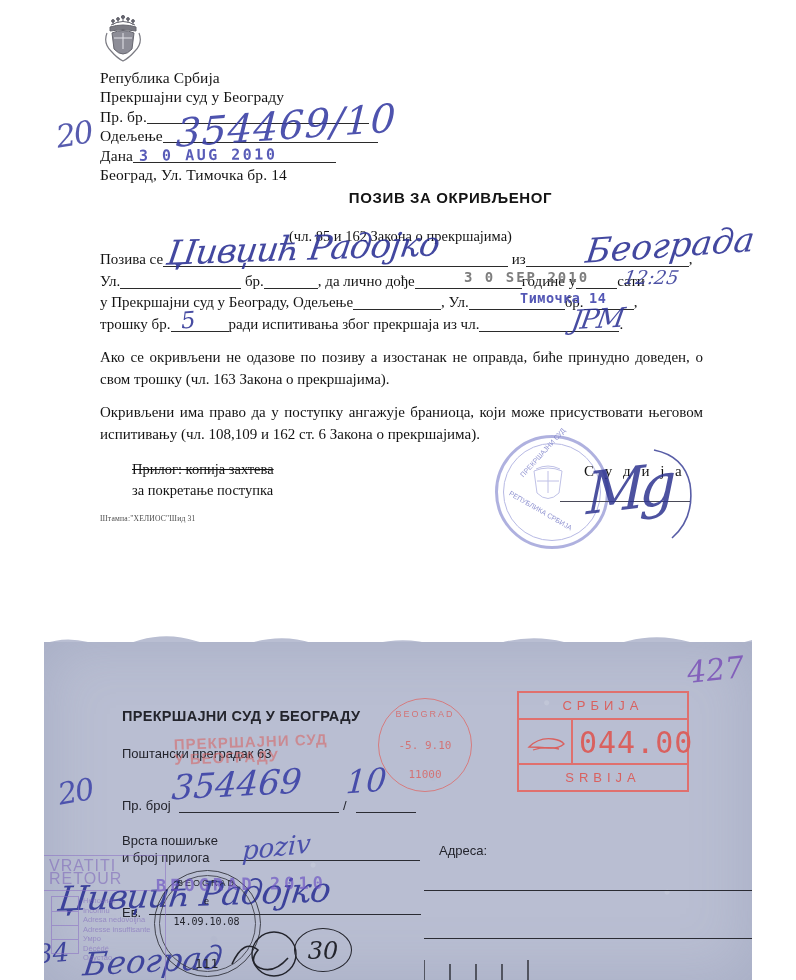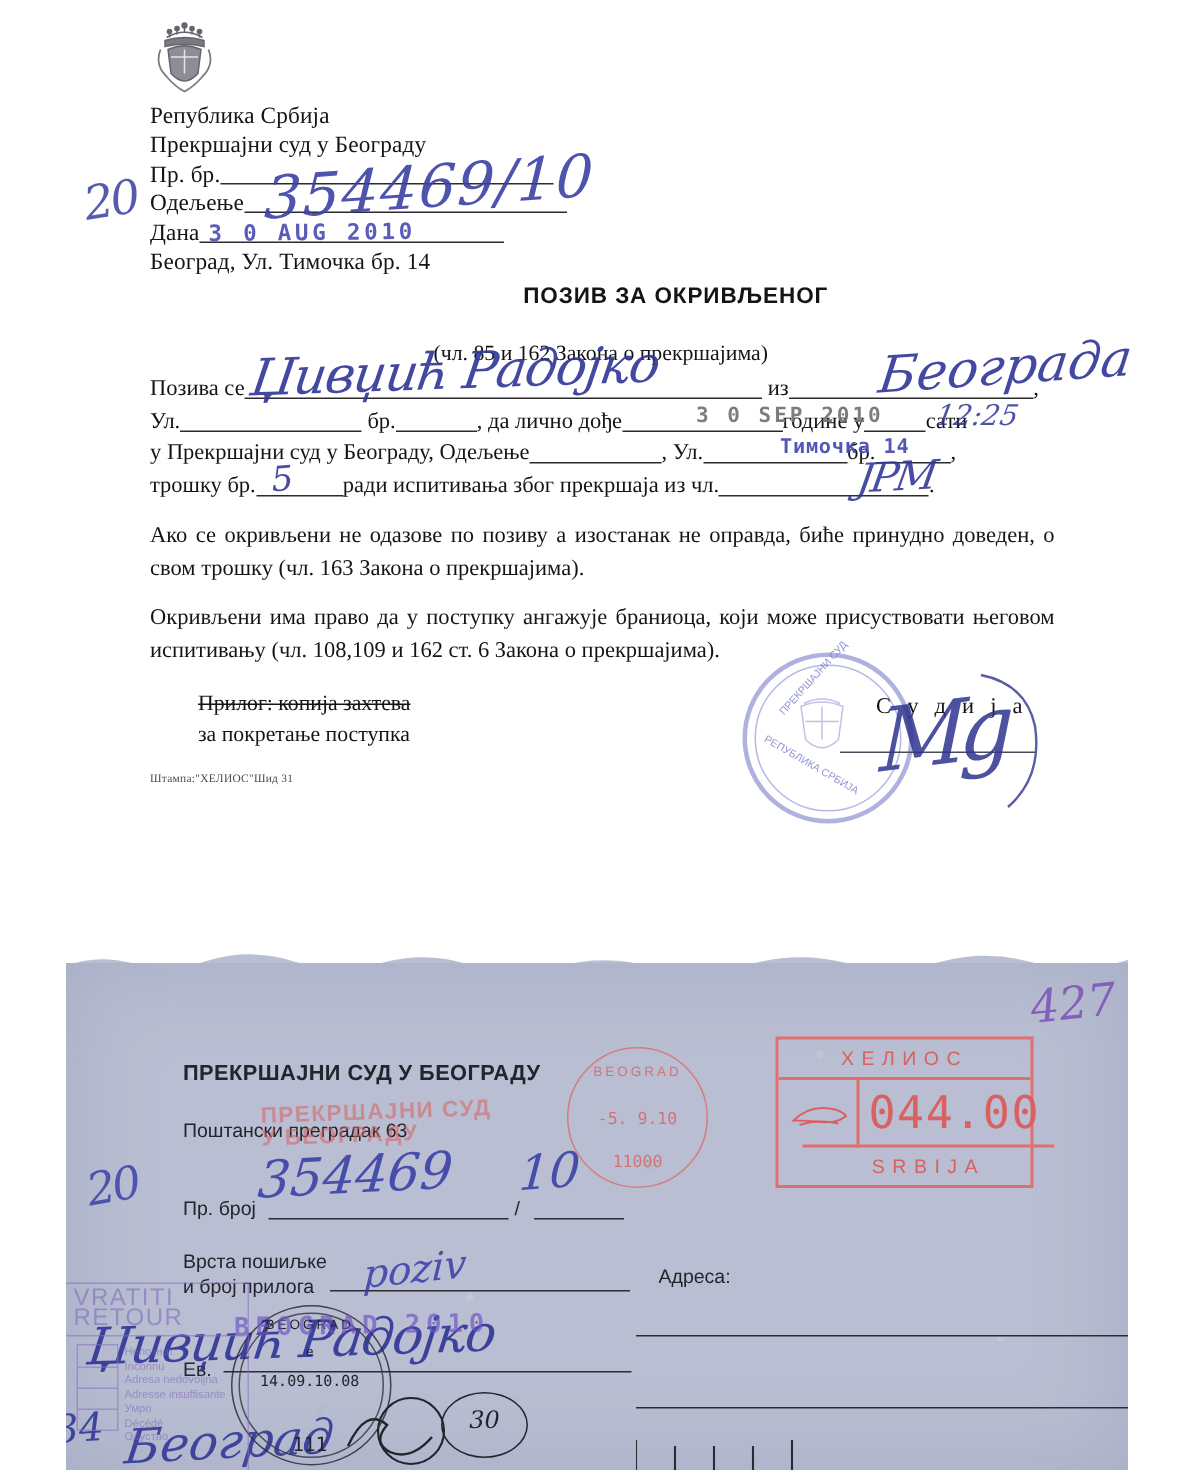--- a/index.html
+++ b/index.html
@@ -167,21 +167,21 @@
     position:absolute;left:-8px;top:296px;
     font-family:"DejaVu Serif",serif;font-style:italic;font-size:26px;
     color:#2f3596;transform:rotate(-4deg);opacity:.88;
   }
 
   
   .meter{position:absolute;left:473px;top:49px;width:168px;height:97px;border:2px solid #e0706e;}
   .meter .top{position:absolute;left:0;top:0;width:100%;height:25px;border-bottom:2px solid #e0706e;
     text-align:center;font-family:"Liberation Sans",sans-serif;font-size:13px;letter-spacing:5px;
     color:#d9615f;line-height:25px;}
-  .meter .bot{position:absolute;left:16px;bottom:0;width:100%;height:25px;border-top:2px solid #e0706e;
+  .meter .bot{position:absolute;left:0;bottom:0;width:100%;height:25px;border-top:2px solid #e0706e;
     text-align:center;font-family:"Liberation Sans",sans-serif;font-size:13px;letter-spacing:5px;
     color:#d9615f;line-height:25px;}
   .meter .val{position:absolute;left:60px;top:27px;font-family:"DejaVu Sans Mono",monospace;
     font-size:30px;color:#d9615f;letter-spacing:1px;line-height:45px;}
   .meter .divv{position:absolute;left:52px;top:25px;bottom:25px;border-left:2px solid #e0706e;}
   .meter .bird{position:absolute;left:8px;top:40px;width:40px;height:22px;}
 
   .redpm{
     position:absolute;left:334px;top:56px;width:92px;height:92px;border-radius:50%;
     border:1.6px solid #dd6b69;opacity:.8;
@@ -209,21 +209,21 @@
   .blue-beo{
     position:absolute;left:112px;top:232px;
     font-family:"DejaVu Sans Mono",monospace;font-weight:bold;font-size:17px;
     letter-spacing:4px;color:#6a50c4;opacity:.65;transform:rotate(-1deg);
   }
   .circ30{
     position:absolute;left:250px;top:286px;width:56px;height:42px;border-radius:50%;
     border:1.6px solid #23242c;
   }
   .circ30 span{position:absolute;left:0;top:8px;width:100%;text-align:center;
-    font-family:"DejaVu Serif",serif;font-style:italic;font-size:16px;color:#23242c;}
+    font-family:"DejaVu Serif",serif;font-style:italic;font-size:24px;color:#23242c;}
   .scribble{position:absolute;left:182px;top:282px;width:90px;height:55px;}
 
   
   .retour{
     position:absolute;left:-2px;top:213px;width:122px;height:125px;
     border:1.5px solid #8a6fc4;opacity:.55;
   }
   .retour .hd{position:absolute;left:6px;top:3px;font-family:"Liberation Sans",sans-serif;
     font-size:16px;letter-spacing:1px;color:#7c63b9;line-height:13px;}
   .retour .sep{position:absolute;left:0;top:34px;width:100%;border-top:1.3px solid #8a6fc4;}
@@ -378,21 +378,21 @@
     <div class="hand-env-20">20</div>
     <div class="hand-env-num">354469</div>
     <div class="hand-env-10">10</div>
     <div class="hand-vrsta">poziv</div>
     <div class="hand-427">427</div>
     <div class="hand-adresa">Џивџић Радојко</div>
     <div class="hand-adresa2">Београд</div>
     <div class="hand-34">34</div>
 
     <div class="meter">
-      <div class="top">ХЕЛИОС</div>
+      <div class="top">СРБИЈА</div>
       <div class="divv"></div>
       <svg class="bird" viewBox="0 0 40 22">
         <g fill="none" stroke="#d9615f" stroke-width="1.3">
           <path d="M2 14 q10 -10 24 -8 q8 1 11 5 q-6 5 -16 4 q-10 -1 -19 -1 z"></path>
           <path d="M6 17 q12 -4 26 -1"></path>
         </g>
       </svg>
       <div class="val">044.00</div>
       <div class="bot">SRBIJA</div>
     </div>

